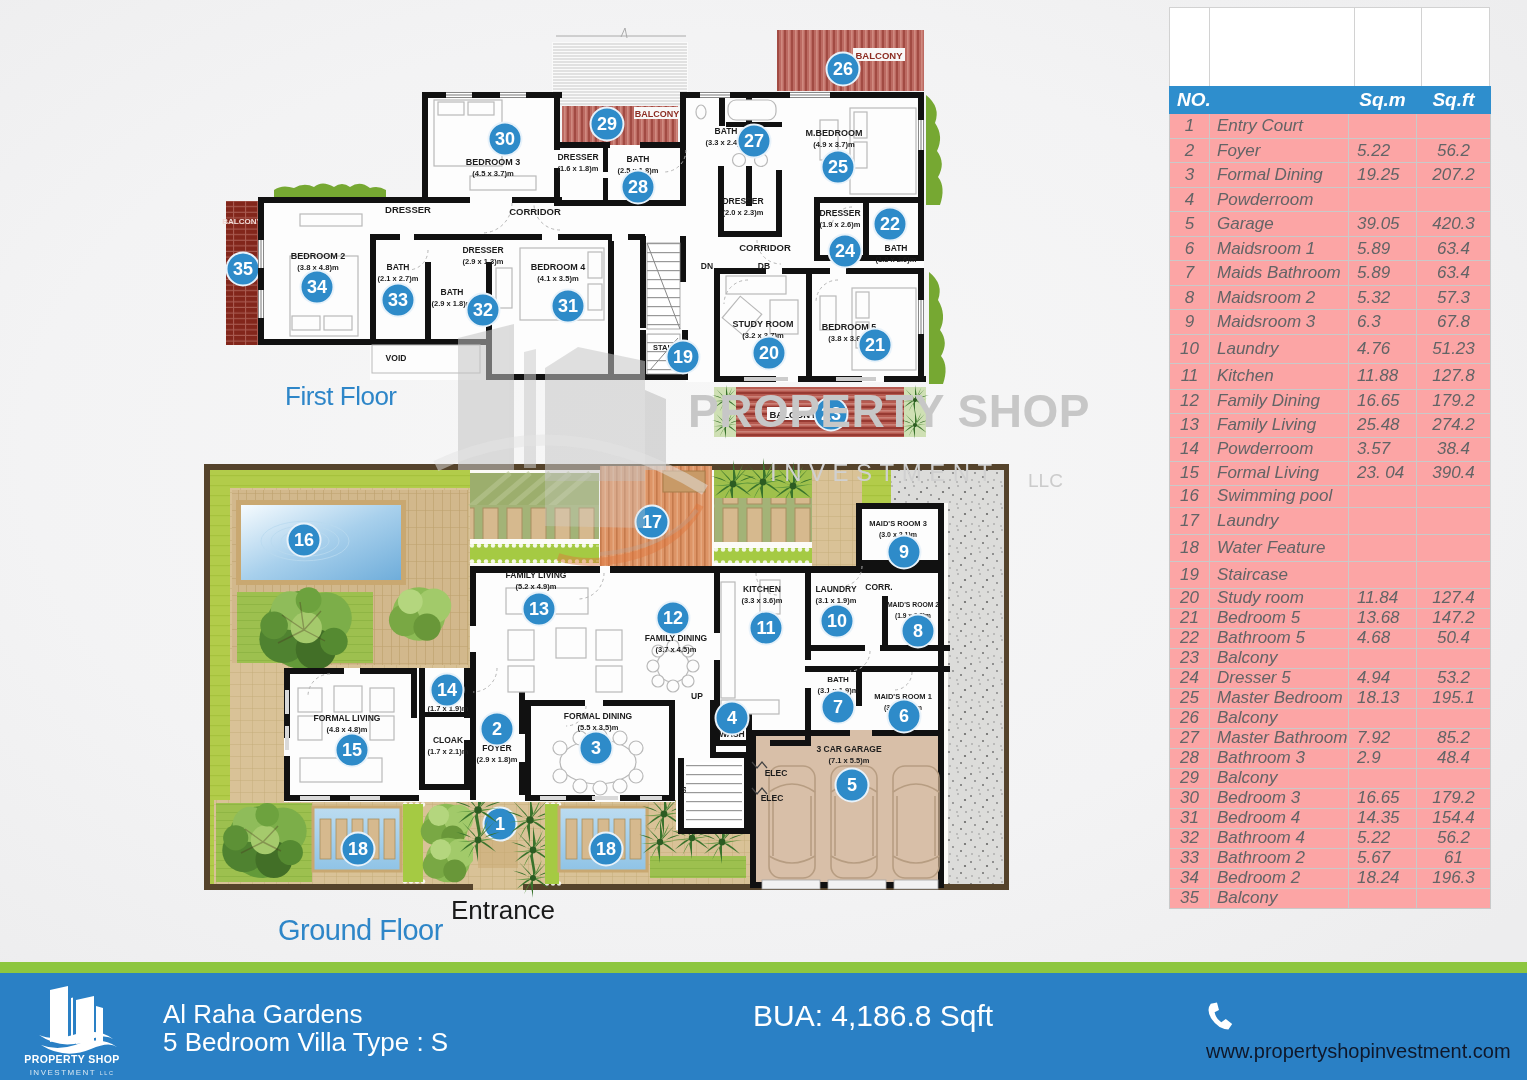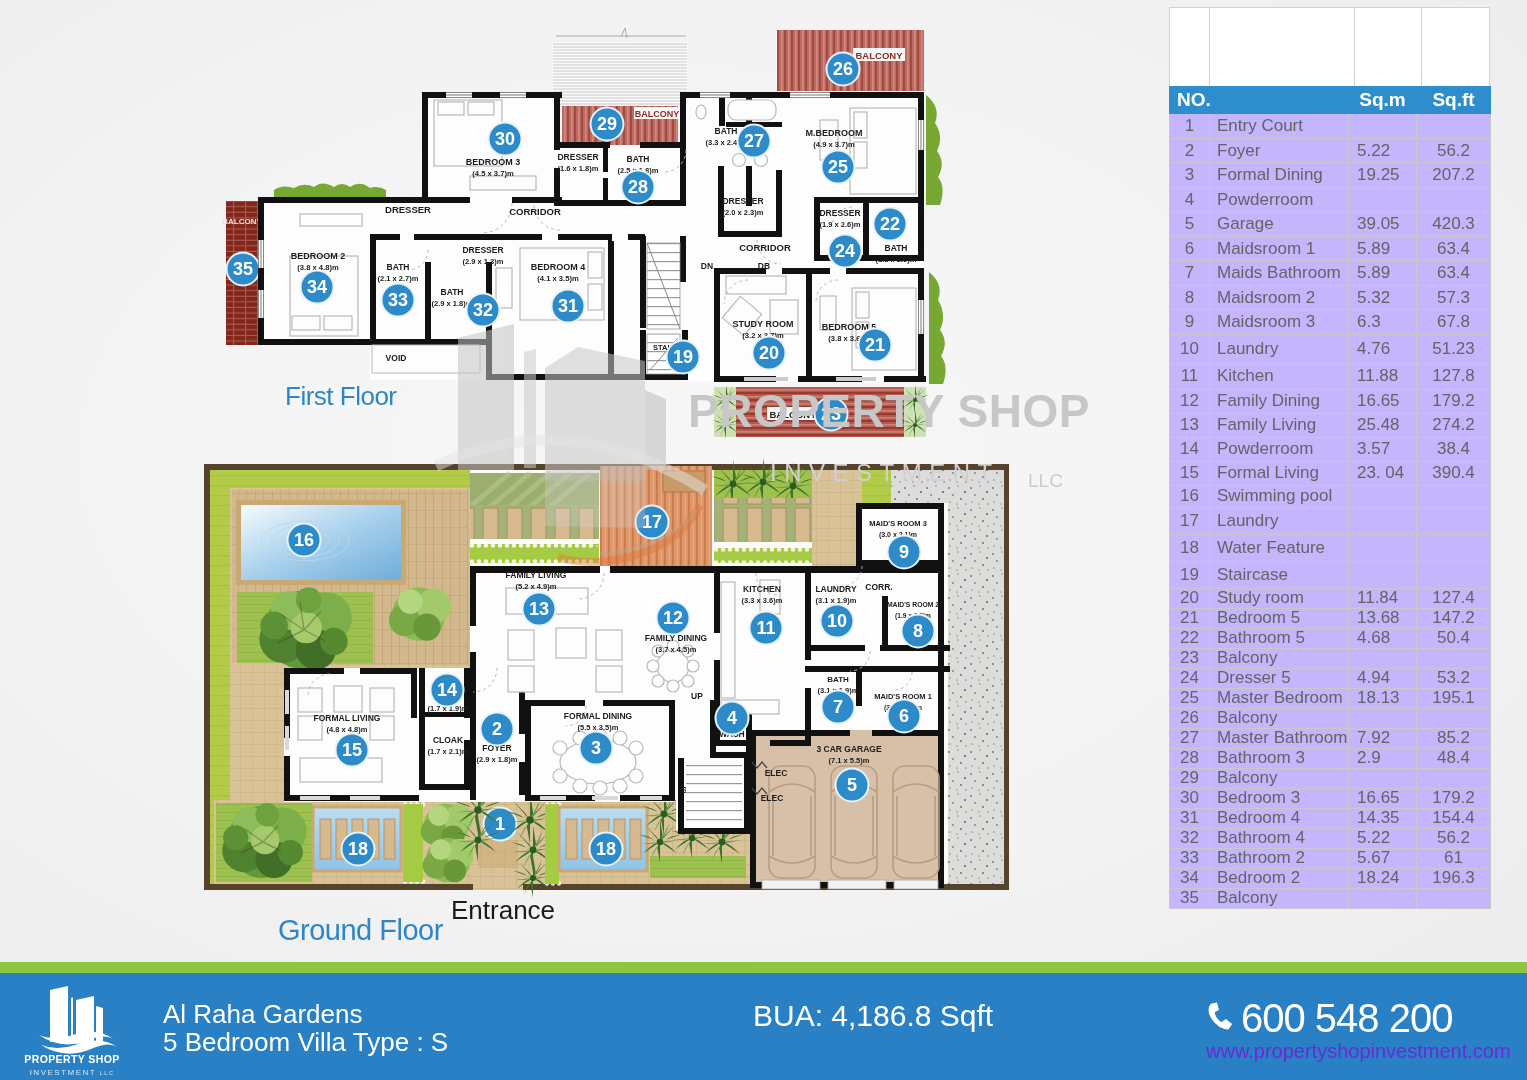--- a/index.html
+++ b/index.html
@@ -1,19 +1,19 @@
 <!DOCTYPE html>
 <html><head><meta charset="utf-8">
 <style>
 html,body{margin:0;padding:0;}
 body{width:1527px;height:1080px;position:relative;overflow:hidden;
  background:radial-gradient(ellipse 1100px 700px at 45% 42%, #f7f7f7 0%, #f3f3f4 60%, #ededee 100%);font-family:"Liberation Sans", sans-serif;}
 #page{position:absolute;left:0;top:0;width:1527px;height:1080px;}
 .tblwrap{position:absolute;left:1169px;top:0;}
-table.areas{border-collapse:collapse;table-layout:fixed;width:321px;background:#c4b5fd;}
+table.areas{border-collapse:collapse;table-layout:fixed;width:321px;background:#fca5a5;font-style:italic;}
 table.areas td,table.areas th{border:1px solid #c9c9c9;padding:0;line-height:1.02;
  font-size:17px;color:#636466;white-space:nowrap;overflow:hidden;}
 table.areas .no{text-align:center;}
 table.areas .nm{text-align:left;padding-left:7px;}
 table.areas .m{text-align:left;padding-left:8px;margin-top:7px;}
 table.areas .f{text-align:center;}
 table.areas tr.hdr td{background:#2e8ecd;color:#fff;font-weight:bold;
  font-size:19px;border-color:#2e8ecd;}
 table.areas tr.hdr .no{text-align:left;padding-left:7px;}
 table.areas tr.hdr .m{text-align:center;padding-left:0;}
@@ -1331,14 +1331,13 @@
 <text x="67" y="83" font-size="10.5" font-weight="bold" fill="#fff" text-anchor="middle" letter-spacing="0.4">PROPERTY SHOP</text>
 <text x="67" y="95" font-size="8" fill="#d9e7f2" text-anchor="middle" letter-spacing="1.5">INVESTMENT <tspan font-size="5.5">LLC</tspan></text>
 </svg>
     <div class="w" style="position:absolute;left:163px;top:999px;font-size:26px;">Al Raha Gardens</div>
     <div class="w" style="position:absolute;left:163px;top:1027px;font-size:26px;">5 Bedroom Villa Type : S</div>
     <div class="w" style="position:absolute;left:753px;top:999px;font-size:30px;">BUA: 4,186.8 Sqft</div>
     <div class="w" style="position:absolute;left:753px;top:1075px;font-size:26px;">BUA: 389 Sqm</div>
 <svg width="30" height="30" viewBox="0 0 30 30" style="position:absolute;left:1204px;top:1002px;">
 <path d="M5 3 L11 1 L14 8 L10 11 Q12 17 18 20 L22 16 L29 20 L26 26 Q16 27 8 18 Q1 10 5 3 Z" fill="#fff" transform="rotate(8 15 15)"></path>
 </svg>
-    <div class="w" style="position:absolute;left:1241px;top:996px;font-size:40px;letter-spacing:-1px;">600 548 200</div>
-    <div class="w" style="position:absolute;left:1206px;top:1040px;font-size:20px;color:#6d28d9;">www.propertyshopinvestment.com</div>
+    <div class="w" style="position:absolute;left:1206px;top:1040px;font-size:20px;color:#0f172a;">www.propertyshopinvestment.com</div>
 </div>
 </body></html>

